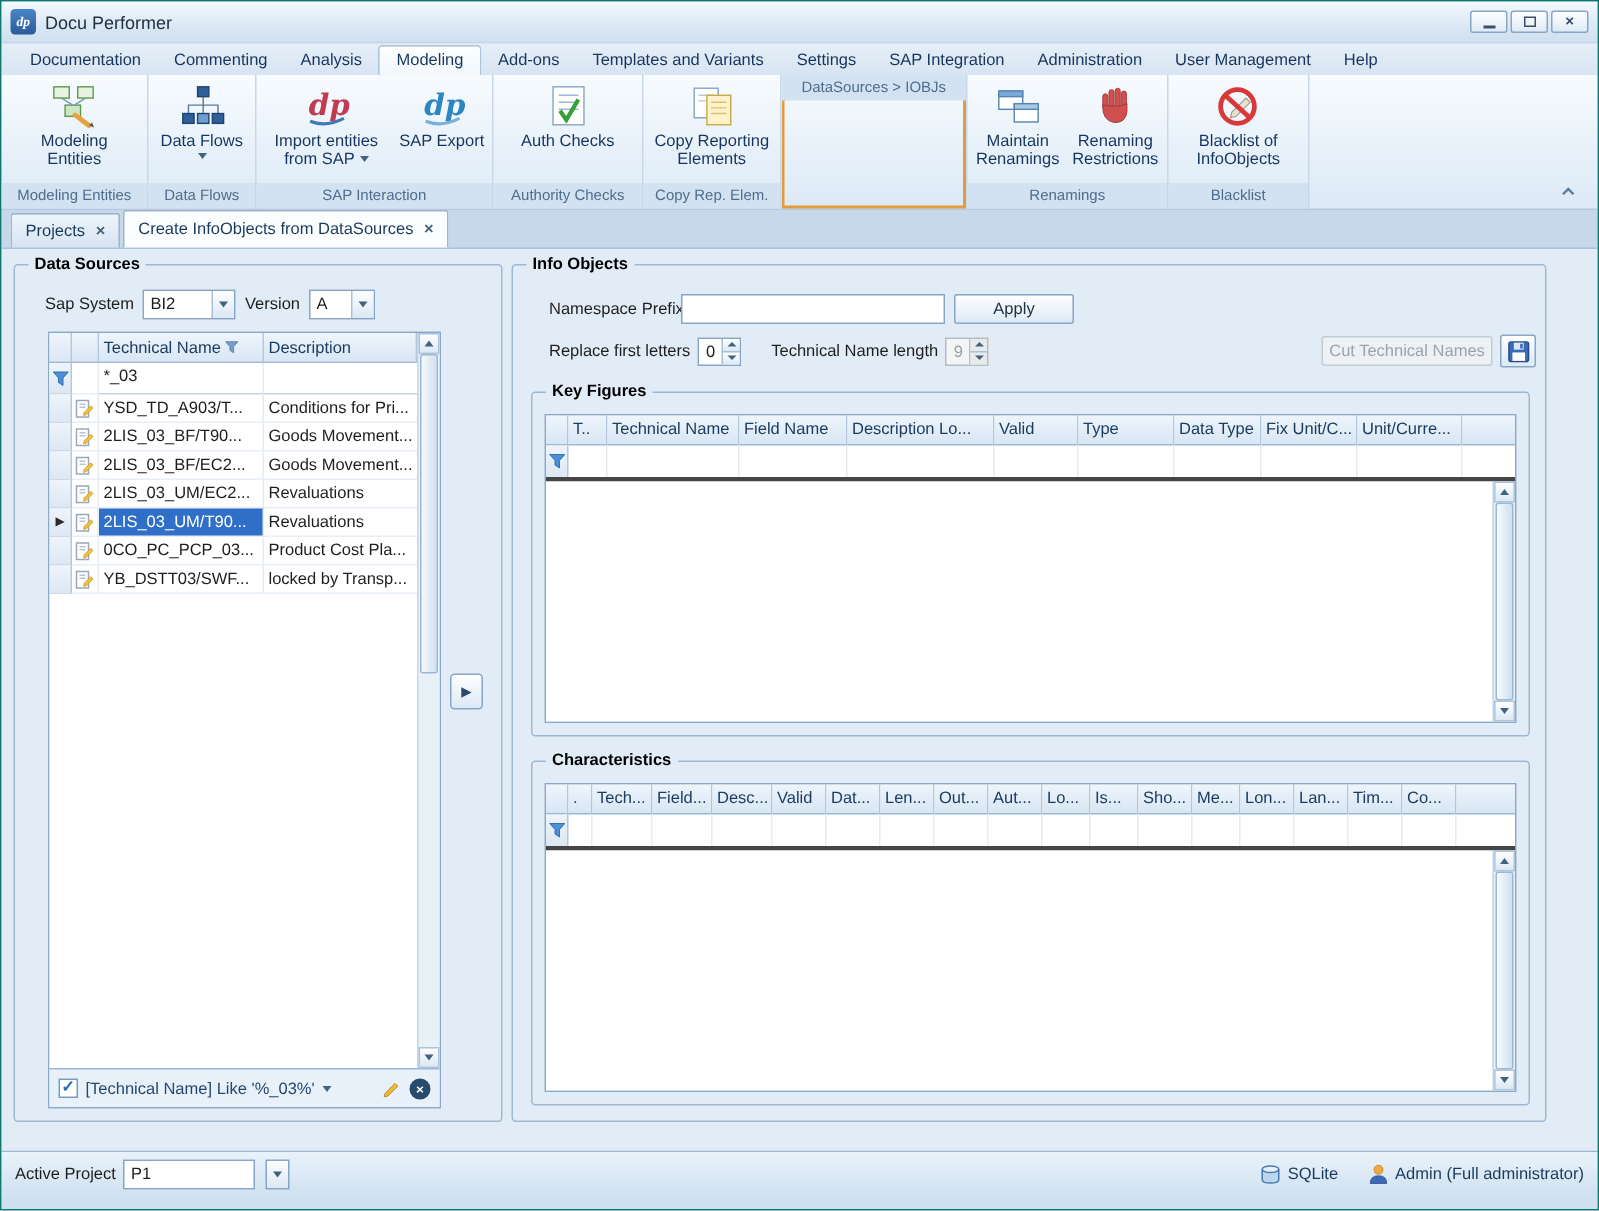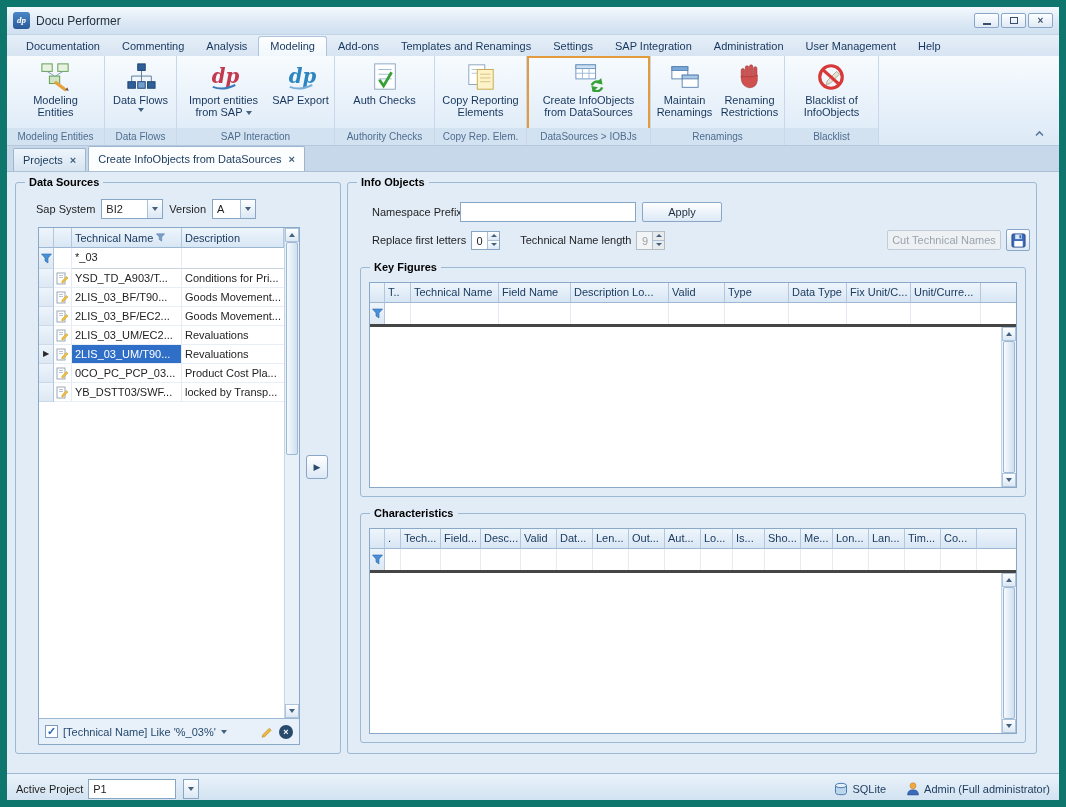--- a/index.html
+++ b/index.html
@@ -1,19 +1,19 @@
 <!DOCTYPE html>
 <html><head>
 <meta charset="utf-8">
 <style>
   * { margin:0; padding:0; box-sizing:border-box; }
   html,body { background:#b8c8d8; }
   body { font-family:"Liberation Sans", sans-serif; font-size:11px; color:#1e1e1e; }
 
-  .window { position:relative; width:1066px; height:807px; border:7px solid #0f766e; background:#d8e6f3; overflow:hidden; }
+  .window { position:relative; width:1066px; height:807px; border:1px solid #0f766e; background:#d8e6f3; overflow:hidden; }
 
   
   .titlebar { height:28px; background:linear-gradient(#f4f9fd,#dde9f5 55%,#cfe0f0); display:flex; align-items:center; padding:0 6px; border-bottom:1px solid #c2d4e6; }
   .app-icon { width:17px; height:17px; margin-right:6px; border-radius:3px; background:linear-gradient(#4a86c8,#2a5a98); color:#fff; font:italic bold 9px "Liberation Serif",serif; text-align:center; line-height:17px; }
   .win-title { font-size:12px; color:#22313f; }
   .win-controls { margin-left:auto; display:flex; gap:2px; }
   .win-btn { width:25px; height:15px; border:1px solid #8aa6c6; border-radius:2px; background:linear-gradient(#fdfeff,#dfeaf6); display:flex; align-items:center; justify-content:center; cursor:default; }
   .glyph-min { width:8px; height:2px; background:#3a506a; margin-top:6px; }
   .glyph-max { width:8px; height:7px; border:1.5px solid #3a506a; }
   .glyph-close { font-size:10px; font-weight:bold; color:#3a506a; line-height:10px; }
@@ -147,21 +147,21 @@
         </span>
     </span>
   </div>
 
   <div class="ribbon-tabs">
     <span class="rtab">Documentation</span>
     <span class="rtab">Commenting</span>
     <span class="rtab">Analysis</span>
     <span class="rtab active">Modeling</span>
     <span class="rtab">Add-ons</span>
-    <span class="rtab">Templates and Renamings</span>
+    <span class="rtab">Templates and Variants</span>
     <span class="rtab">Settings</span>
     <span class="rtab">SAP Integration</span>
     <span class="rtab">Administration</span>
     <span class="rtab">User Management</span>
     <span class="rtab">Help</span>
   </div>
 
   <div class="ribbon">
 
     <div class="rgroup" style="width:98px">
@@ -260,39 +260,20 @@
               </svg>
           </span>
           <span class="rtext"><span class="rlabel">Copy Reporting
 Elements</span></span>
         </div>
       </div>
       <div class="rgroup-label">Copy Rep. Elem.</div>
     </div>
 
     <div class="rgroup hl" style="width:124px">
-      <div class="rbtns">
-        <div class="rbtn">
-          <span class="ricon">
-            <svg width="30" height="30" viewBox="0 0 32 32">
-                <rect x="2" y="3" width="21" height="15" fill="#fff" stroke="#6a94c0"></rect>
-                <rect x="2" y="3" width="21" height="4" fill="#cfe0f2" stroke="#6a94c0"></rect>
-                <line x1="9" y1="7" x2="9" y2="18" stroke="#9ab8d8"></line>
-                <line x1="16" y1="7" x2="16" y2="18" stroke="#9ab8d8"></line>
-                <line x1="2" y1="12" x2="23" y2="12" stroke="#9ab8d8"></line>
-                <path d="M19 25 a6 6 0 0 1 10 -2.5" fill="none" stroke="#35a035" stroke-width="2.6"></path>
-                <polygon points="29,17 30.5,24 23.5,22.5" fill="#35a035"></polygon>
-                <path d="M30 27 a6 6 0 0 1 -10 2.5" fill="none" stroke="#35a035" stroke-width="2.6"></path>
-                <polygon points="20,32 18.5,25.5 25.5,27" fill="#35a035"></polygon>
-              </svg>
-          </span>
-          <span class="rtext"><span class="rlabel">Create InfoObjects
-from DataSources</span></span>
-        </div>
-      </div>
       <div class="rgroup-label">DataSources &gt; IOBJs</div>
     </div>
 
     <div class="rgroup" style="width:134px">
       <div class="rbtns">
         <div class="rbtn" style="width:64px">
           <span class="ricon">
             <svg width="30" height="30" viewBox="0 0 32 32">
                 <rect x="2" y="5" width="17" height="13" fill="#fff" stroke="#5a84b0"></rect>
                 <rect x="2" y="5" width="17" height="4" fill="#7aa8d8" stroke="#5a84b0"></rect>

